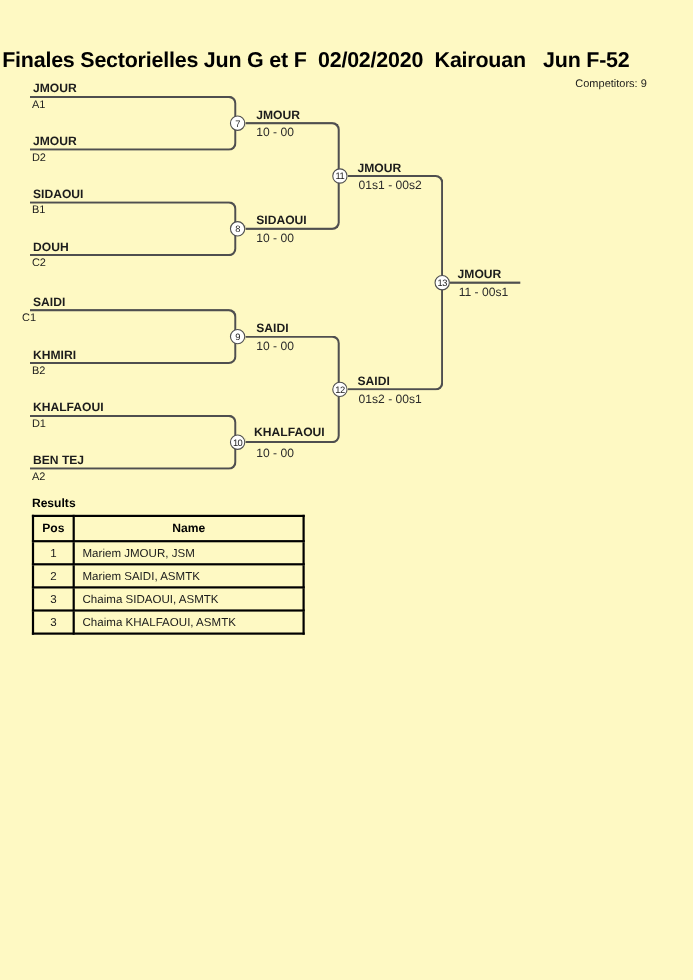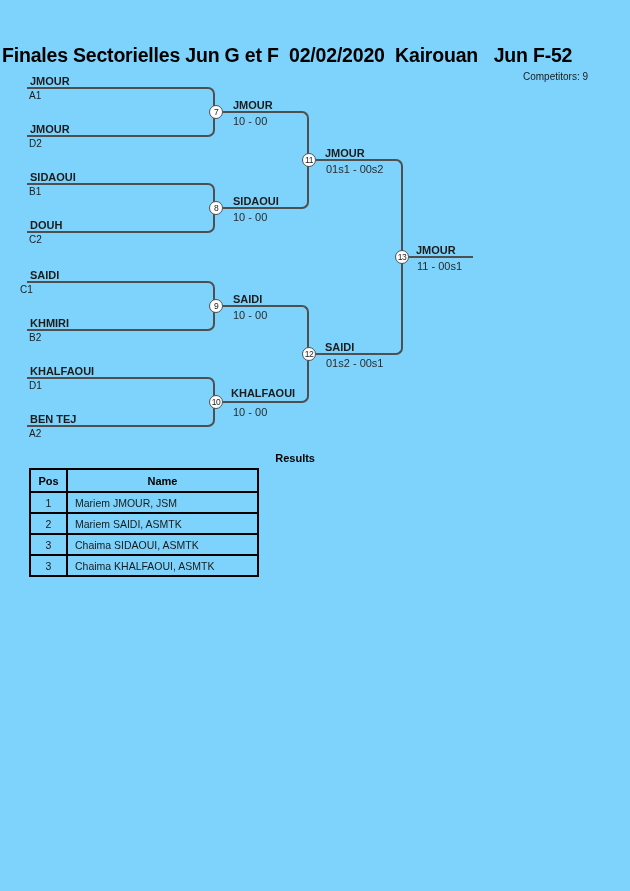--- a/index.html
+++ b/index.html
@@ -1,16 +1,16 @@
 <!DOCTYPE html>
 <html><head>
 <meta charset="utf-8">
 <style>
   html,body{margin:0;padding:0;background:#fff;}
-  .page{position:relative;width:630px;height:891px;background:#7dd3fc;overflow:hidden;
+  .page{position:relative;width:630px;height:891px;background:#fef9c3;overflow:hidden;
         font-family:"Liberation Sans",sans-serif;color:#1a1a1a;}
   .title{position:absolute;left:2px;top:44px;font-size:19.5px;font-weight:bold;
          letter-spacing:-0.2px;white-space:pre;color:#000;}
   .competitors{position:absolute;left:523px;top:71px;font-size:10px;color:#1a1a1a;text-align:right;}
 
   
   .cname{position:absolute;font-size:11px;font-weight:bold;color:#1c1c1c;white-space:nowrap;}
   .seed{position:absolute;font-size:10px;color:#1c1c1c;white-space:nowrap;}
   .wname{position:absolute;font-size:11px;font-weight:bold;color:#1c1c1c;white-space:nowrap;}
   .score{position:absolute;font-size:11px;color:#2b2b2b;white-space:nowrap;}
@@ -22,23 +22,23 @@
   .ct{position:absolute;box-sizing:border-box;border:0 solid #4f4f4f;
       border-top-width:2px;border-right-width:2px;border-top-right-radius:7px;}
   .cb{position:absolute;box-sizing:border-box;border:0 solid #4f4f4f;
       border-bottom-width:2px;border-right-width:2px;border-bottom-right-radius:7px;}
   .fl{position:absolute;box-sizing:border-box;border-top:2px solid #4f4f4f;height:2px;}
   .circle{position:absolute;box-sizing:border-box;width:14px;height:14px;background:#fff;
           border:1.5px solid #4f4f4f;border-radius:50%;display:flex;align-items:center;
           justify-content:center;font-size:8.5px;letter-spacing:-0.5px;color:#1c1c1c;z-index:2;}
 
   
-  .results-title{position:absolute;left:29px;top:452px;width:286px;text-align:right;
+  .results-title{position:absolute;left:29px;top:452px;width:286px;text-align:left;
                  font-size:11px;font-weight:bold;color:#000;}
-  table.results{position:absolute;left:29px;top:468px;width:230px;border-collapse:collapse;
+  table.results{position:absolute;left:29px;top:468px;width:248px;border-collapse:collapse;
                 table-layout:fixed;}
   table.results th,table.results td{border:2px solid #000;overflow:hidden;white-space:nowrap;}
   table.results th{font-size:11px;font-weight:bold;height:19px;text-align:center;color:#000;}
   table.results td{font-size:10.5px;height:17px;color:#1a1a1a;}
   .pos-col{width:33px;}
   td.pos{text-align:center;}
   td.name{padding-left:7px;text-align:left;}
   table.results th.name-col{text-align:center;}
 </style>
 </head>

